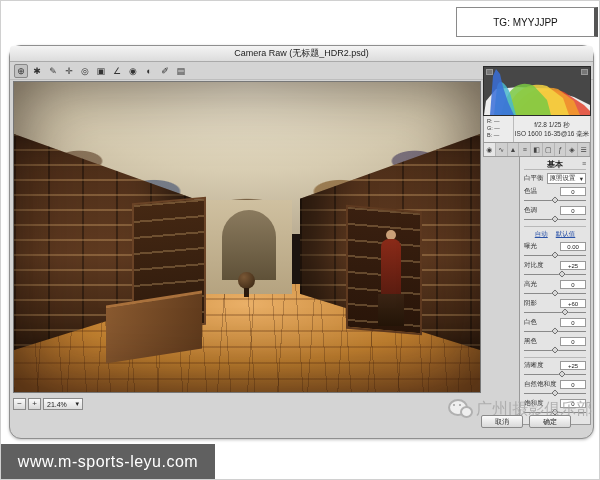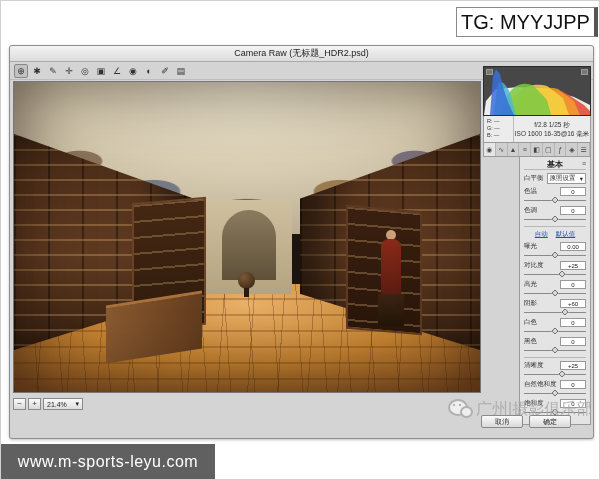--- a/index.html
+++ b/index.html
@@ -1,30 +1,30 @@
 <!DOCTYPE html>
 <html><head>
 <meta charset="utf-8">
 <style>
   * { margin:0; padding:0; box-sizing:border-box; }
   html,body { width:600px; height:480px; }
   body { font-family:"Liberation Sans", sans-serif; background:#fff; position:relative; overflow:hidden; border:1px solid #d0d0d0; }
 
   
-  .tg-box { position:absolute; top:6px; right:1px; width:142px; height:30px; background:#fff; border:1px solid #8a8a8a; border-right:4px solid #555; display:flex; align-items:center; justify-content:center; font-size:20px; color:#111; z-index:50; }
+  .tg-box { position:absolute; top:6px; right:1px; width:142px; height:30px; background:#fff; border:1px solid #8a8a8a; border-right:4px solid #555; display:flex; align-items:center; justify-content:center; font-size:10px; color:#111; z-index:50; }
   .url-bar { position:absolute; left:0; top:443px; width:214px; height:36px; background:#606060; color:#fff; display:flex; align-items:center; justify-content:center; font-size:16px; z-index:50; letter-spacing:.5px; }
   .club-mark { position:absolute; left:447px; top:398px; z-index:40; display:flex; align-items:flex-start; color:#a8a8a8; font-size:16px; font-weight:normal; opacity:.85; }
   .wechat-icon { width:26px; height:22px; position:relative; margin-right:2px; }
   .wechat-icon .b1 { position:absolute; left:0; top:0; width:20px; height:17px; border:2px solid #aaa; border-radius:50%; background:#f4f4f4; }
   .wechat-icon .b2 { position:absolute; left:12px; top:7px; width:13px; height:12px; border:2px solid #aaa; border-radius:50%; background:#f4f4f4; }
   .wechat-icon .e1 { position:absolute; left:5px; top:5px; width:2px; height:2px; background:#999; border-radius:50%; }
   .wechat-icon .e2 { position:absolute; left:11px; top:5px; width:2px; height:2px; background:#999; border-radius:50%; }
 
   
-  .dialog { position:absolute; left:8px; top:44px; width:585px; height:394px; background:#d4d4d4; border:1px solid #8f8f8f; border-radius:3px; box-shadow:0 1px 3px rgba(0,0,0,.25); z-index:10; }
+  .dialog { position:absolute; left:8px; top:44px; width:585px; height:394px; background:#d4d4d4; border:1px solid #8f8f8f; border-radius:12px; box-shadow:0 1px 3px rgba(0,0,0,.25); z-index:10; }
   .titlebar { height:16px; background:linear-gradient(#f4f4f4,#dcdcdc); border-bottom:1px solid #aaa; border-radius:3px 3px 0 0; display:flex; align-items:center; justify-content:center; font-size:9px; color:#222; }
   .toolbar { height:18px; display:flex; align-items:center; padding:0 4px; gap:2px; border-bottom:1px solid #bdbdbd; position:relative; }
   .tool { width:14px; height:14px; display:flex; align-items:center; justify-content:center; font-size:9px; color:#333; border:1px solid transparent; cursor:pointer; }
   .tool.selected { border:1px solid #888; background:#c2c2c2; border-radius:2px; }
   .tool-right { position:absolute; right:4px; }
 
   
   .preview { position:absolute; left:3px; top:35px; width:468px; height:312px; background:#1c1410; border:1px solid #777; overflow:hidden; }
   .ceiling { position:absolute; left:0; top:0; width:100%; height:152px; z-index:2;
     background:

